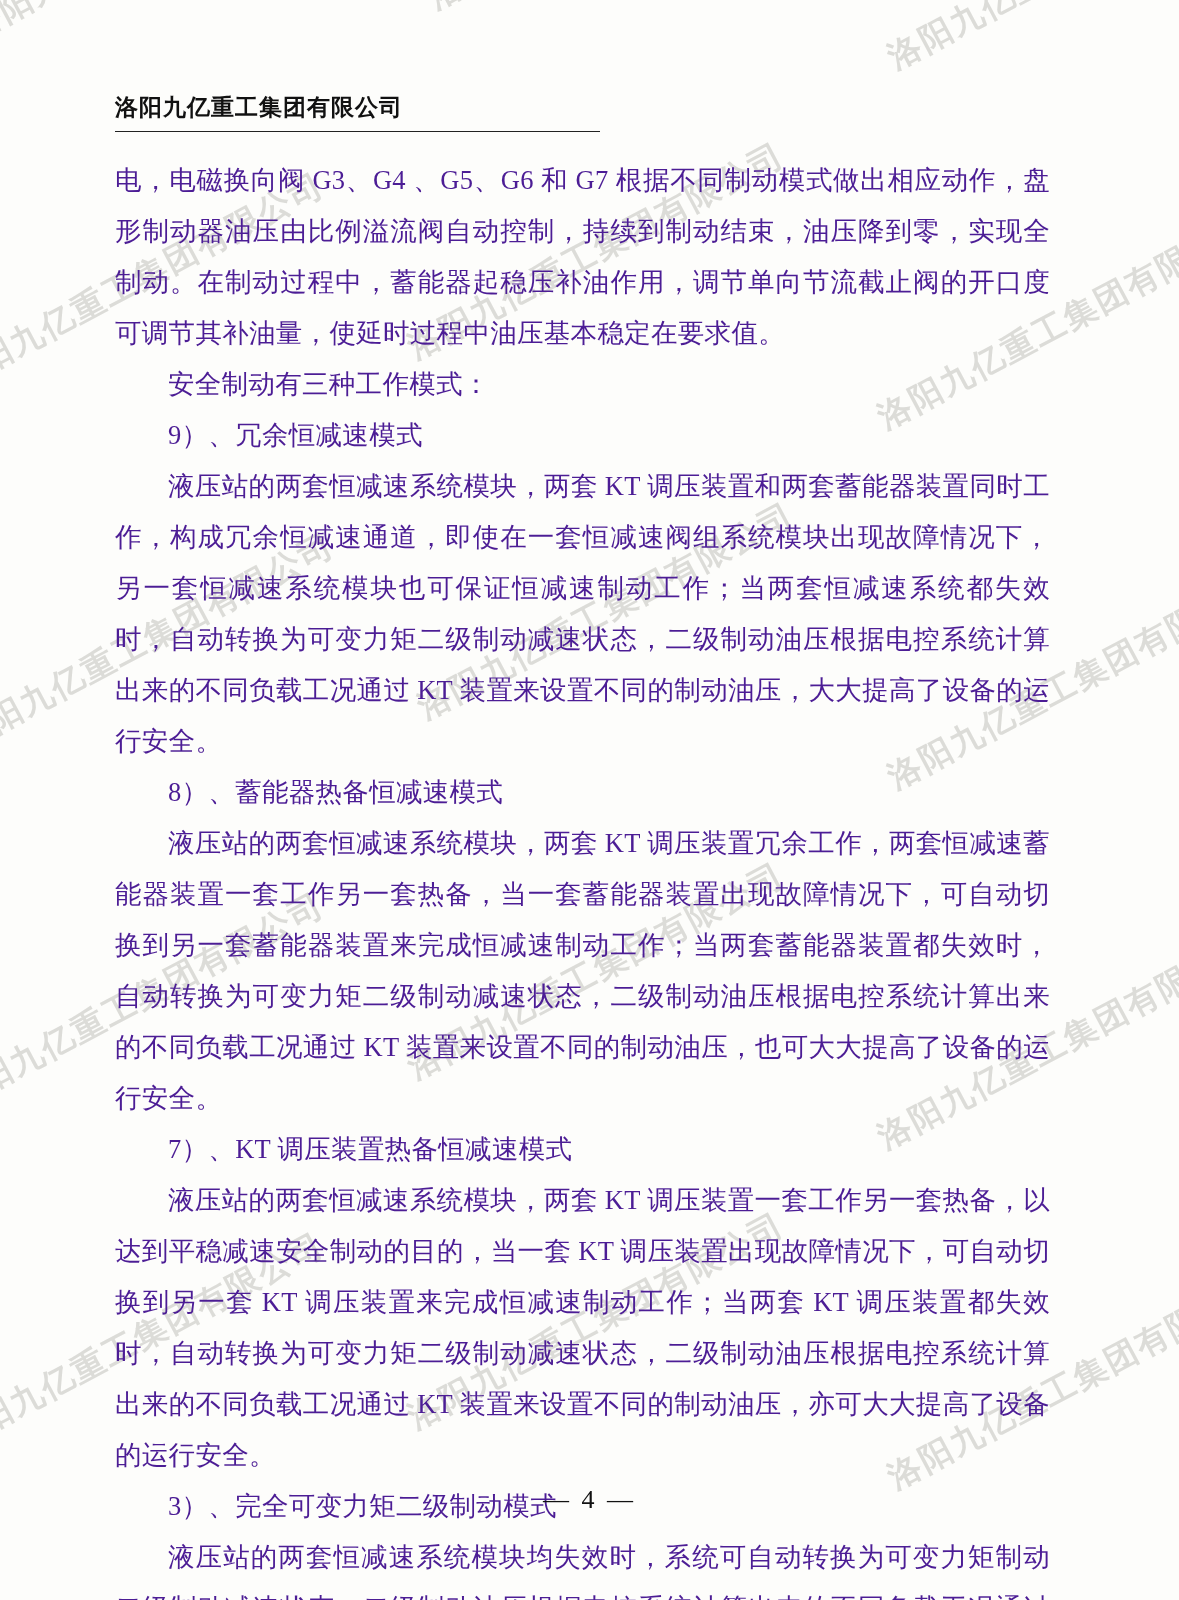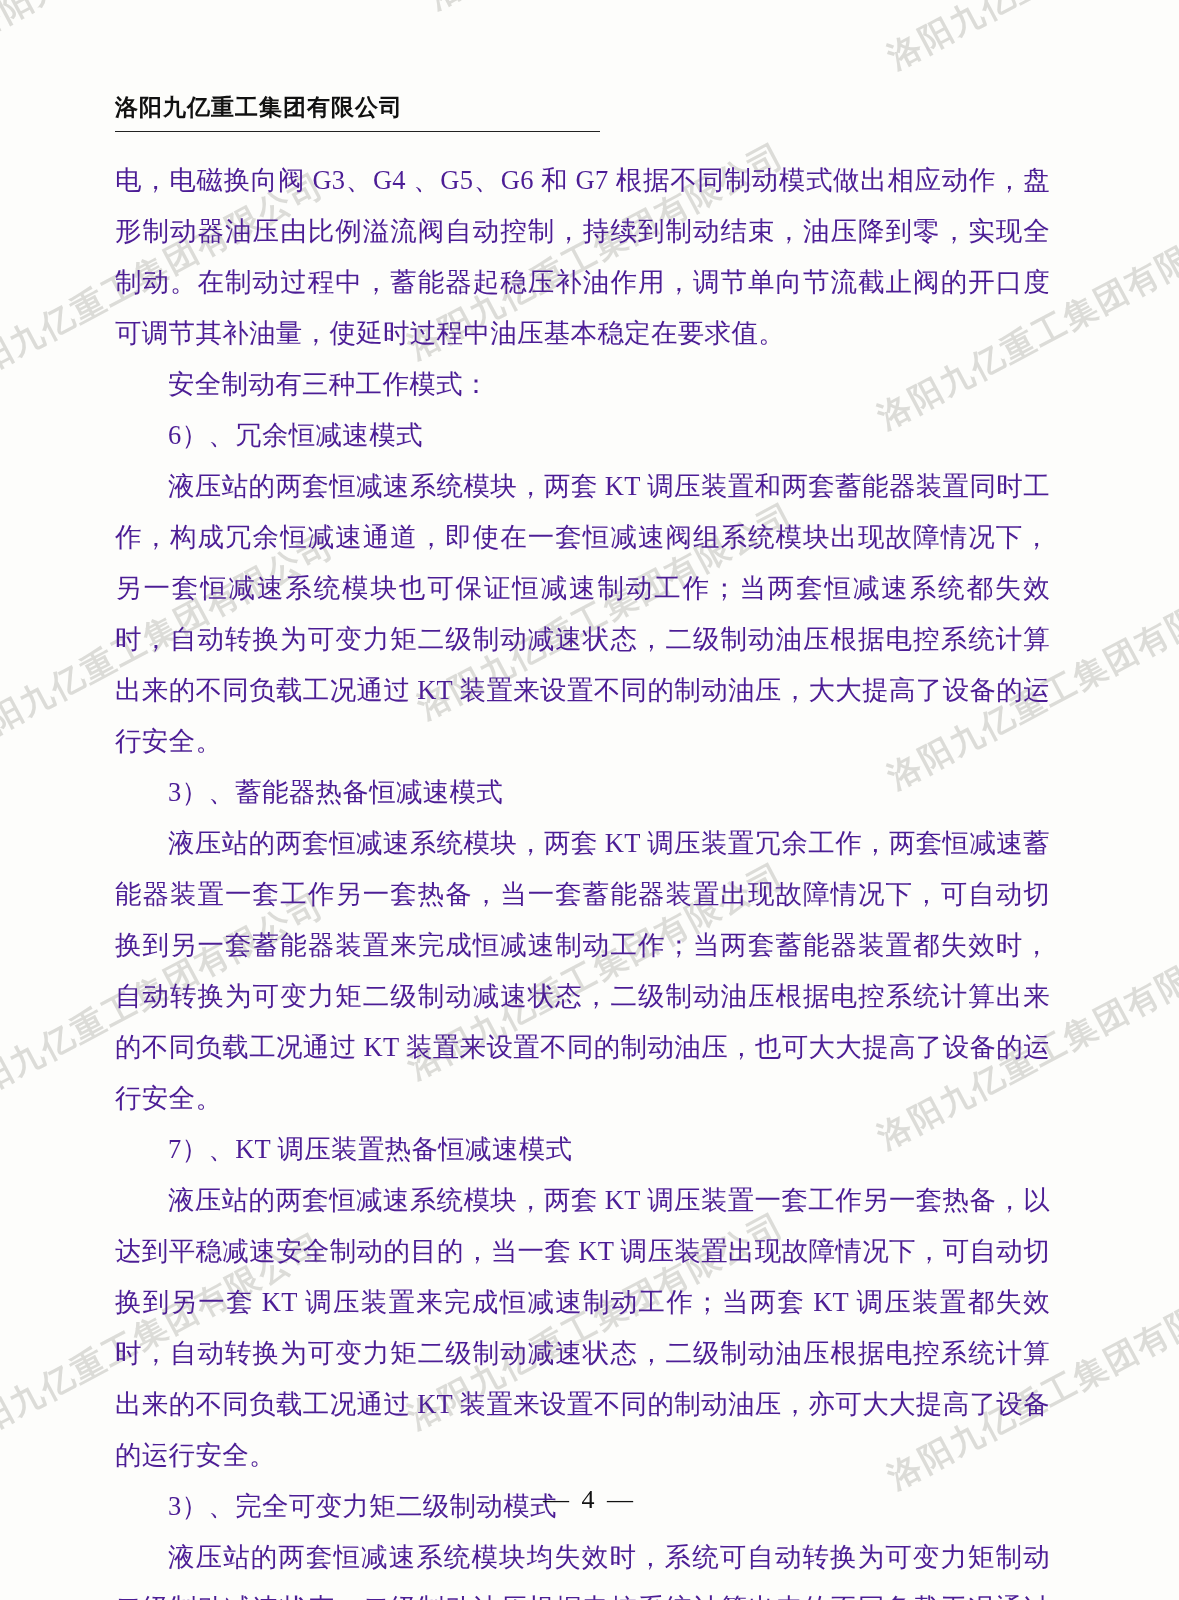--- a/index.html
+++ b/index.html
@@ -119,23 +119,23 @@
   </div>
 
   <div class="header">
     <div class="header-title">洛阳九亿重工集团有限公司</div>
     <div class="header-rule"></div>
   </div>
 
   <div class="body">
     <p>电，电磁换向阀 G3、G4 、G5、G6 和 G7 根据不同制动模式做出相应动作，盘形制动器油压由比例溢流阀自动控制，持续到制动结束，油压降到零，实现全制动。在制动过程中，蓄能器起稳压补油作用，调节单向节流截止阀的开口度可调节其补油量，使延时过程中油压基本稳定在要求值。</p>
     <p class="indent">安全制动有三种工作模式：</p>
-    <p class="indent">6）、冗余恒减速模式</p>
+    <p class="indent">9）、冗余恒减速模式</p>
     <p class="indent">液压站的两套恒减速系统模块，两套 KT 调压装置和两套蓄能器装置同时工作，构成冗余恒减速通道，即使在一套恒减速阀组系统模块出现故障情况下，另一套恒减速系统模块也可保证恒减速制动工作；当两套恒减速系统都失效时，自动转换为可变力矩二级制动减速状态，二级制动油压根据电控系统计算出来的不同负载工况通过 KT 装置来设置不同的制动油压，大大提高了设备的运行安全。</p>
-    <p class="indent">3）、蓄能器热备恒减速模式</p>
+    <p class="indent">8）、蓄能器热备恒减速模式</p>
     <p class="indent">液压站的两套恒减速系统模块，两套 KT 调压装置冗余工作，两套恒减速蓄能器装置一套工作另一套热备，当一套蓄能器装置出现故障情况下，可自动切换到另一套蓄能器装置来完成恒减速制动工作；当两套蓄能器装置都失效时，自动转换为可变力矩二级制动减速状态，二级制动油压根据电控系统计算出来的不同负载工况通过 KT 装置来设置不同的制动油压，也可大大提高了设备的运行安全。</p>
     <p class="indent">7）、KT 调压装置热备恒减速模式</p>
     <p class="indent">液压站的两套恒减速系统模块，两套 KT 调压装置一套工作另一套热备，以达到平稳减速安全制动的目的，当一套 KT 调压装置出现故障情况下，可自动切换到另一套 KT 调压装置来完成恒减速制动工作；当两套 KT 调压装置都失效时，自动转换为可变力矩二级制动减速状态，二级制动油压根据电控系统计算出来的不同负载工况通过 KT 装置来设置不同的制动油压，亦可大大提高了设备的运行安全。</p>
     <p class="indent">3）、完全可变力矩二级制动模式</p>
     <p class="indent">液压站的两套恒减速系统模块均失效时，系统可自动转换为可变力矩制动二级制动减速状态，二级制动油压根据电控系统计算出来的不同负载工况通过 KT 装置来设置不同的制动油压，以达到平稳减速安全制动的目的。</p>
 
   </div>
 
   <div class="footer">— 4 —</div>
 

